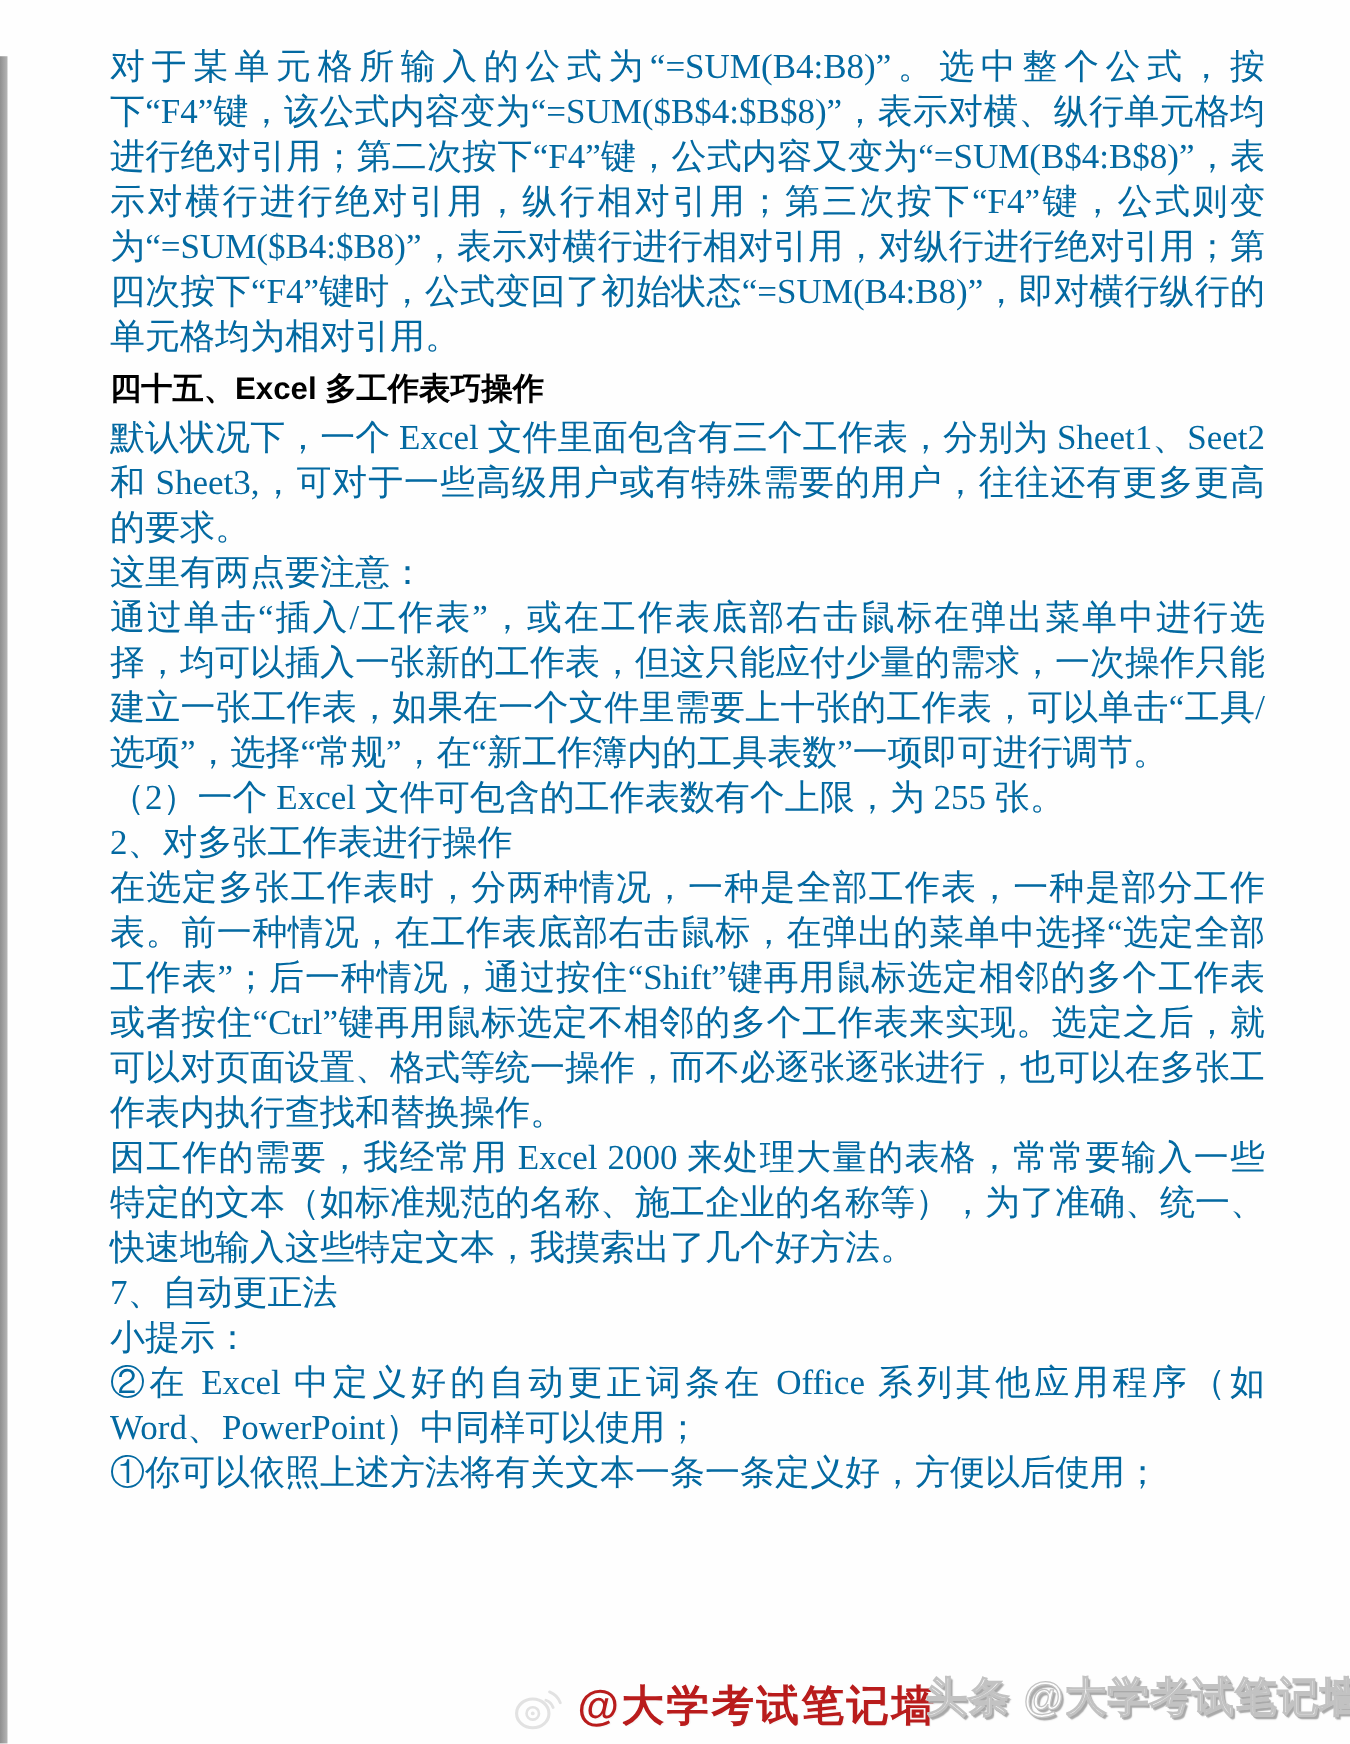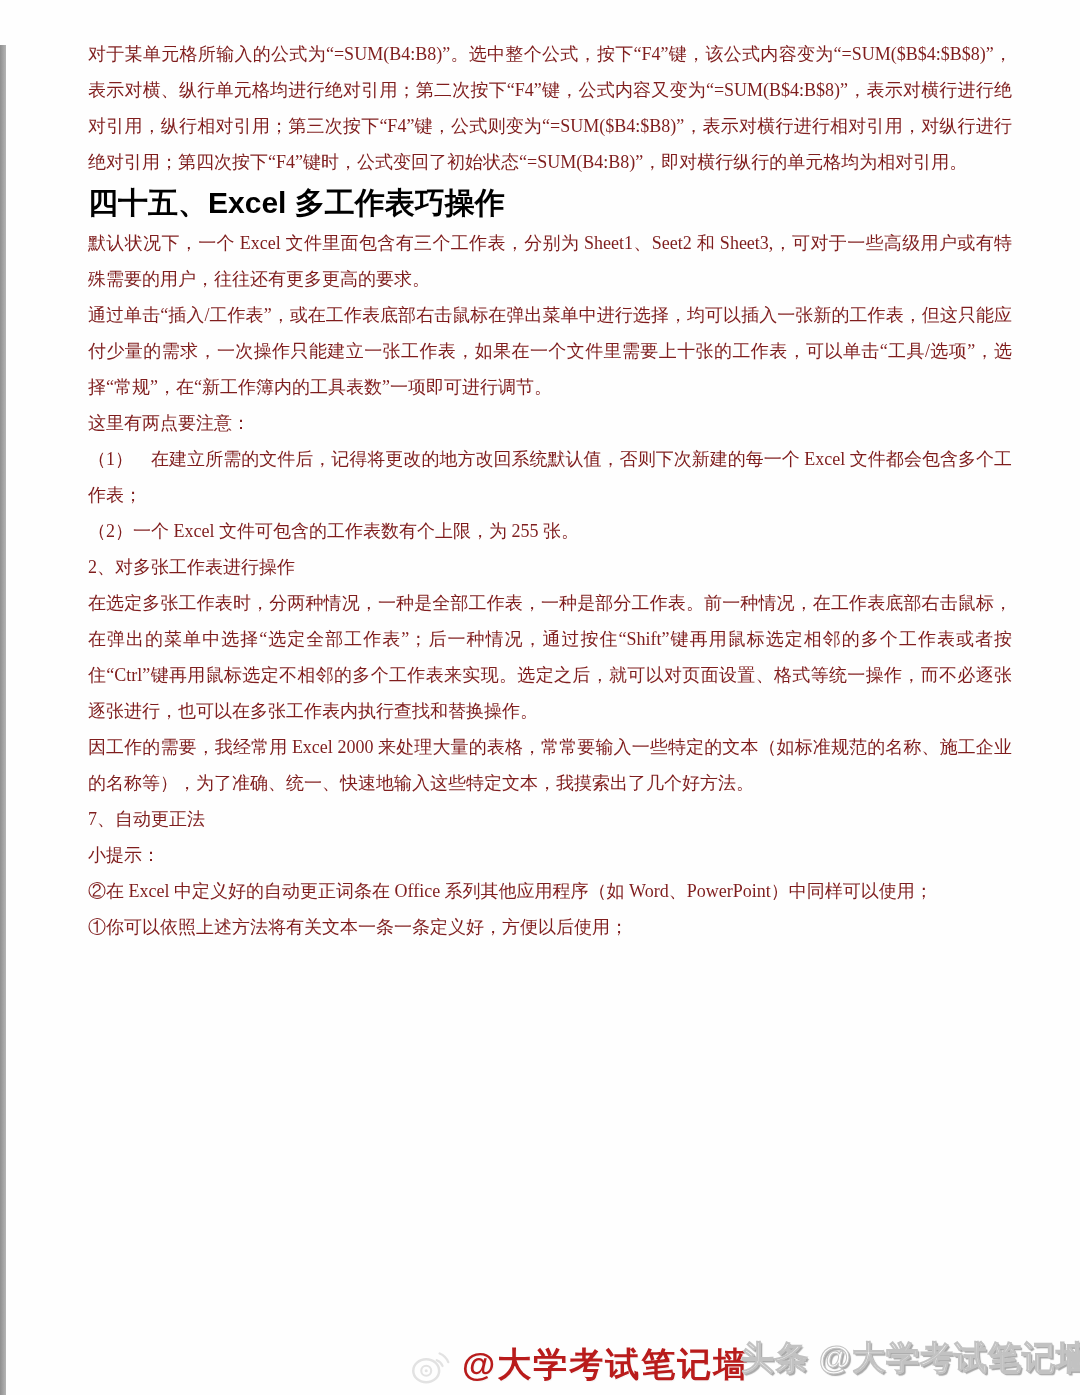--- a/index.html
+++ b/index.html
@@ -25,31 +25,31 @@
   }
   .content {
     position: absolute;
     left: 88px;
     top: 36px;
     width: 924px;
     color: #1a1a1a;
   }
   .content p.body {
     margin: 0;
-    font-size: 18px;
+    font-size: 28px;
     line-height: 36px;
     text-align: justify;
-    color: #7f1d1d;
+    color: #0369a1;
   }
   .content h2.heading {
     margin: 0;
     padding: 3px 0 2px 0;
     font-family: "Liberation Sans", "DejaVu Sans", sans-serif;
     font-weight: bold;
-    font-size: 30px;
+    font-size: 25px;
     line-height: 40px;
     color: #000000;
     text-align: left;
   }
   .wm-center {
     position: absolute;
     left: 408px;
     top: 1342px;
     display: flex;
     align-items: center;
@@ -85,23 +85,22 @@
 <body>
 
 <div class="page">
 
   <div class="left-edge"></div>
 
   <div class="content">
     <p class="body">对于某单元格所输入的公式为“=SUM(B4:B8)”。选中整个公式，按下“F4”键，该公式内容变为“=SUM($B$4:$B$8)”，表示对横、纵行单元格均进行绝对引用；第二次按下“F4”键，公式内容又变为“=SUM(B$4:B$8)”，表示对横行进行绝对引用，纵行相对引用；第三次按下“F4”键，公式则变为“=SUM($B4:$B8)”，表示对横行进行相对引用，对纵行进行绝对引用；第四次按下“F4”键时，公式变回了初始状态“=SUM(B4:B8)”，即对横行纵行的单元格均为相对引用。</p>
     <h2 class="heading">四十五、Excel 多工作表巧操作</h2>
     <p class="body">默认状况下，一个 Excel 文件里面包含有三个工作表，分别为 Sheet1、Seet2 和 Sheet3,，可对于一些高级用户或有特殊需要的用户，往往还有更多更高的要求。</p>
+    <p class="body">这里有两点要注意：</p>
     <p class="body">通过单击“插入/工作表”，或在工作表底部右击鼠标在弹出菜单中进行选择，均可以插入一张新的工作表，但这只能应付少量的需求，一次操作只能建立一张工作表，如果在一个文件里需要上十张的工作表，可以单击“工具/选项”，选择“常规”，在“新工作簿内的工具表数”一项即可进行调节。</p>
-    <p class="body">这里有两点要注意：</p>
-    <p class="body">（1）　在建立所需的文件后，记得将更改的地方改回系统默认值，否则下次新建的每一个 Excel 文件都会包含多个工作表；</p>
     <p class="body">（2）一个 Excel 文件可包含的工作表数有个上限，为 255 张。</p>
     <p class="body">2、对多张工作表进行操作</p>
     <p class="body">在选定多张工作表时，分两种情况，一种是全部工作表，一种是部分工作表。前一种情况，在工作表底部右击鼠标，在弹出的菜单中选择“选定全部工作表”；后一种情况，通过按住“Shift”键再用鼠标选定相邻的多个工作表或者按住“Ctrl”键再用鼠标选定不相邻的多个工作表来实现。选定之后，就可以对页面设置、格式等统一操作，而不必逐张逐张进行，也可以在多张工作表内执行查找和替换操作。</p>
     <p class="body">因工作的需要，我经常用 Excel 2000 来处理大量的表格，常常要输入一些特定的文本（如标准规范的名称、施工企业的名称等），为了准确、统一、快速地输入这些特定文本，我摸索出了几个好方法。</p>
     <p class="body">7、自动更正法</p>
     <p class="body">小提示：</p>
     <p class="body">②在 Excel 中定义好的自动更正词条在 Office 系列其他应用程序（如 Word、PowerPoint）中同样可以使用；</p>
     <p class="body">①你可以依照上述方法将有关文本一条一条定义好，方便以后使用；</p>
   </div>
 

